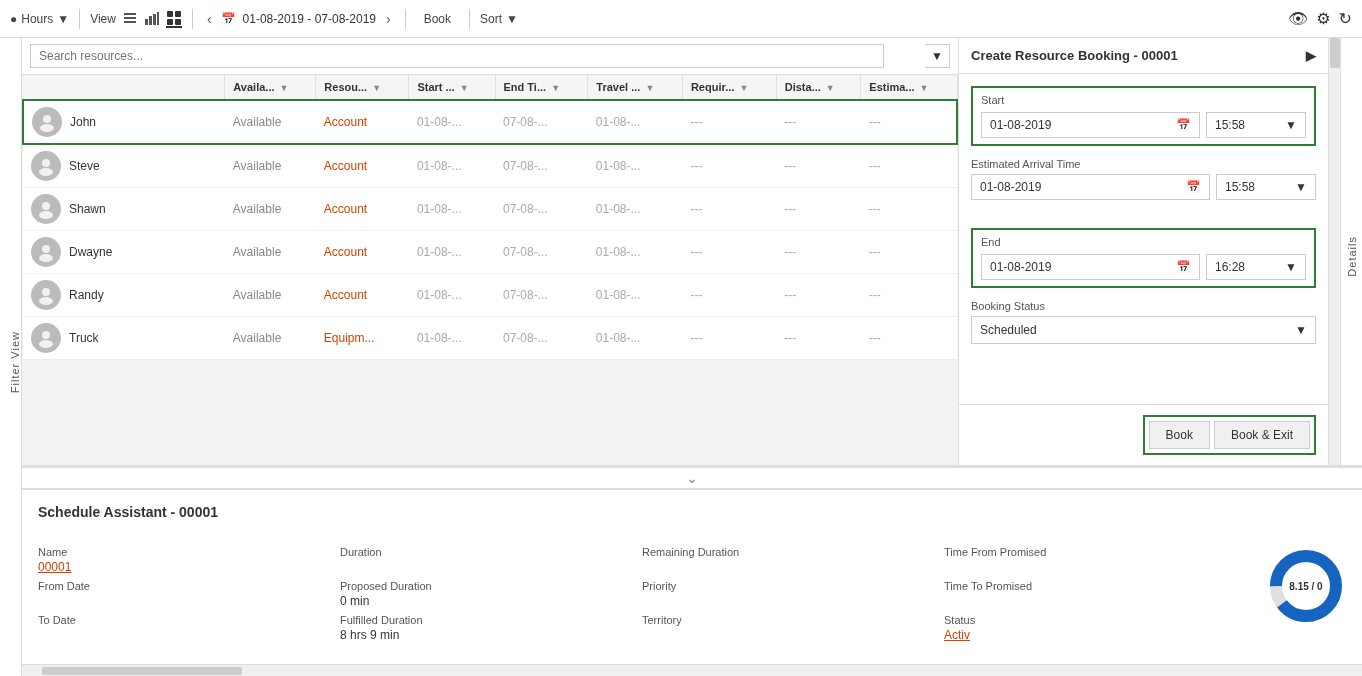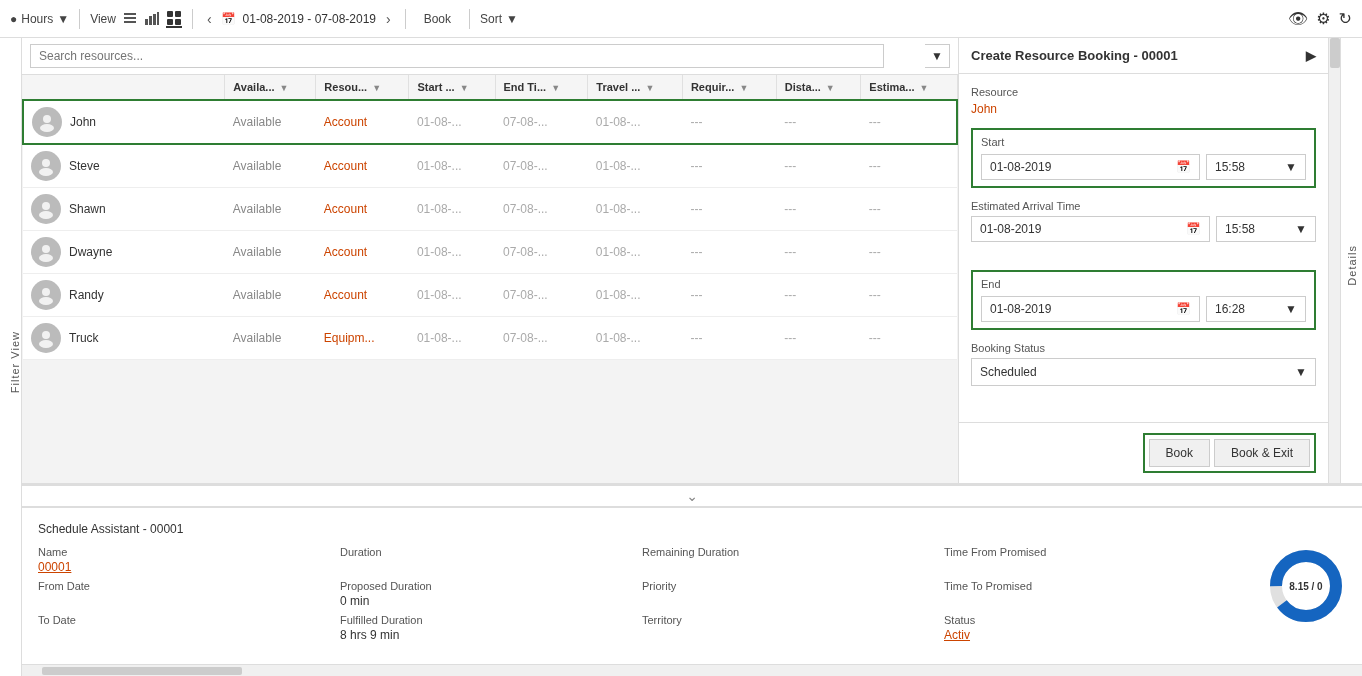--- a/index.html
+++ b/index.html
@@ -117,21 +117,21 @@
     }
     .footer-btns-wrapper { border: 2px solid #2e7d32; padding: 4px; display: flex; gap: 4px; }
 
     
     .panel-scroll { width: 12px; background: #f0f0f0; border-left: 1px solid #ddd; position: relative; }
     .scroll-thumb { width: 10px; height: 30px; background: #ccc; border-radius: 2px; position: absolute; top: 0; left: 1px; }
     .details-tab { writing-mode: vertical-rl; background: #fff; border-left: 1px solid #ddd; width: 22px; display: flex; align-items: center; justify-content: center; font-size: 11px; color: #555; cursor: pointer; padding-top: 10px; }
 
     
     .lower-panel { background: #fff; border-top: 2px solid #ddd; padding: 14px 16px; min-height: 130px; }
-    .lower-title { font-size: 12px; font-weight: 400; margin-bottom: 10px; }
+    .lower-title { font-size: 14px; font-weight: 700; margin-bottom: 26px; }
     .info-cell { display: flex; flex-direction: column; gap: 2px; }
     .info-label { font-size: 11px; color: #555; }
     .info-value { font-size: 12px; color: #333; }
     .info-value.link { color: #cc4400; text-decoration: underline; cursor: pointer; }
 
     
     .donut-container { width: 80px; height: 80px; position: relative; display: flex; align-items: center; justify-content: center; }
     .donut-label { position: absolute; font-size: 10px; font-weight: 600; color: #333; text-align: center; }
 
     
@@ -361,24 +361,20 @@
         </div>
       </div>
 
       <div class="booking-panel">
         <div class="booking-header">
           <span>Create Resource Booking - 00001</span>
           <span style="cursor:pointer;">▶</span>
         </div>
         <div class="booking-body">
 
-          <div class="field-group">
-            <div class="field-label">Resource</div>
-            <a class="field-value-link">John</a>
-          </div>
 
           <div class="field-bordered">
             <div class="field-bordered-label">Start</div>
             <div class="date-time-row">
               <div class="date-input">
                 <span>01-08-2019</span>
                 <span>📅</span>
               </div>
               <div class="time-select">
                 <span>15:58</span>

